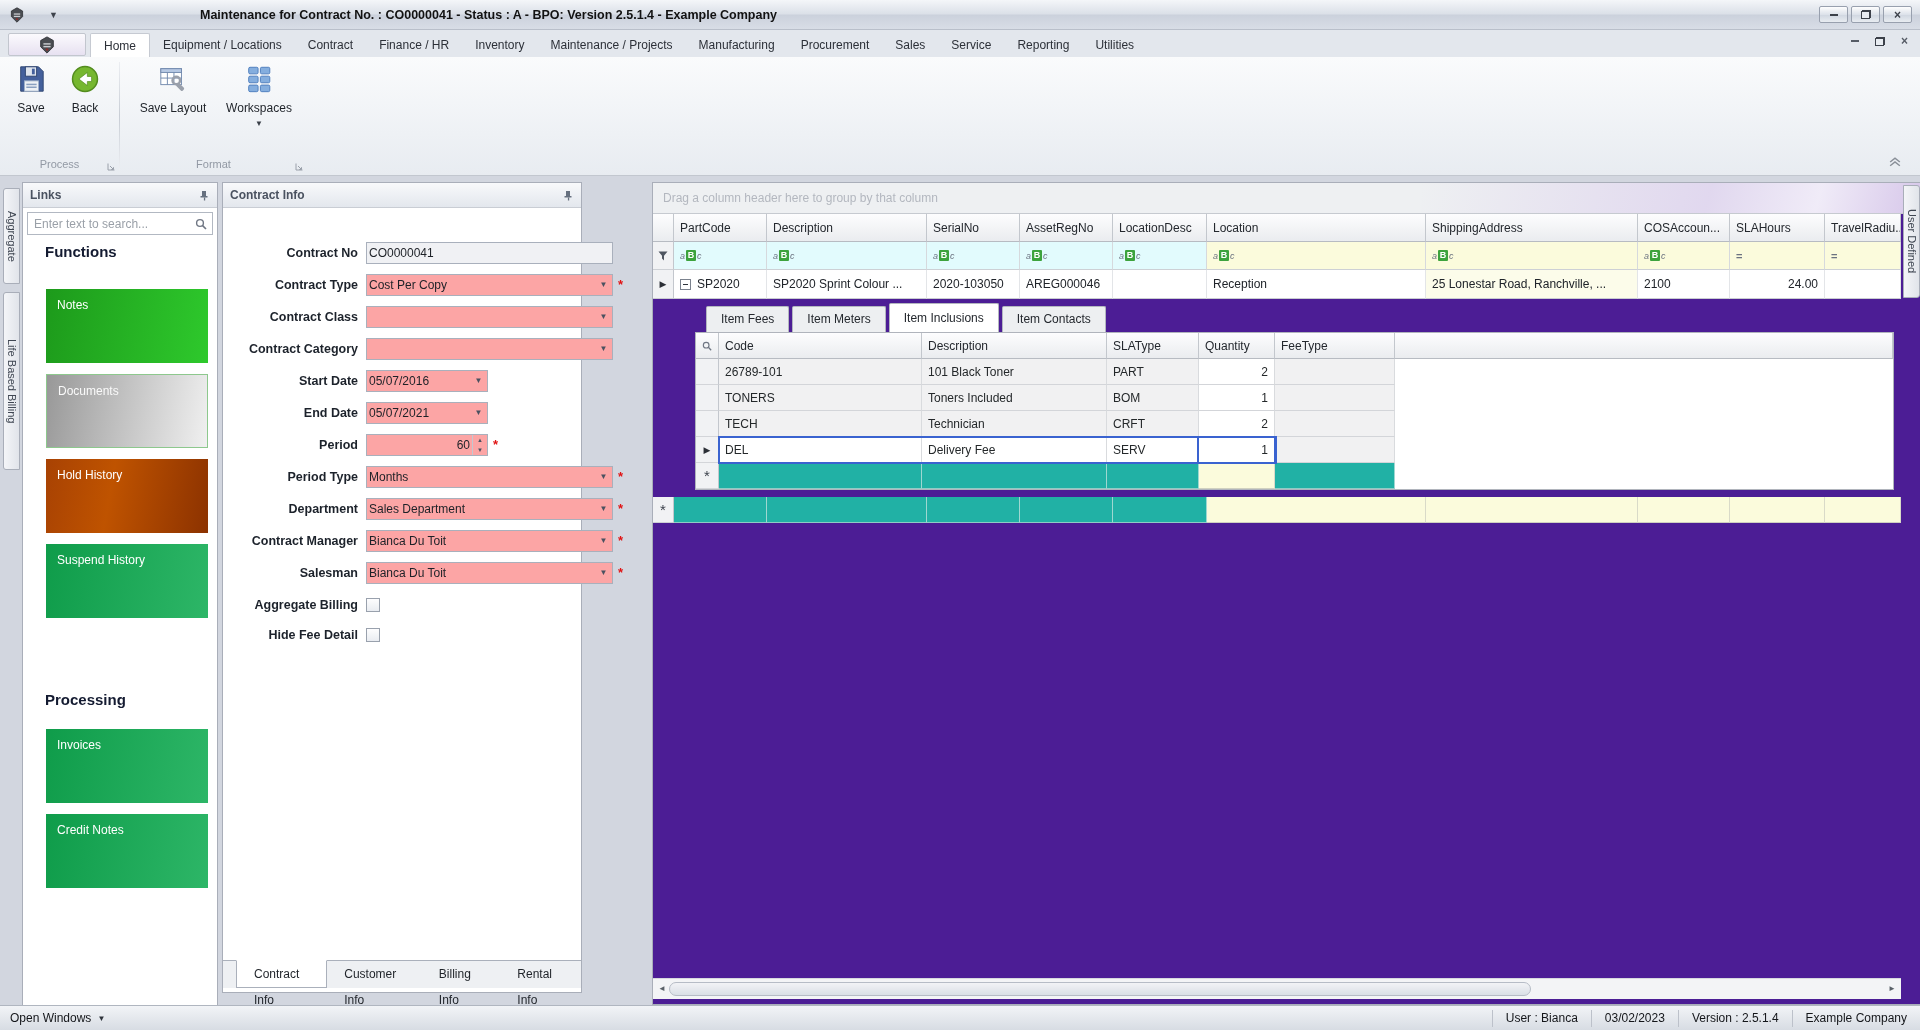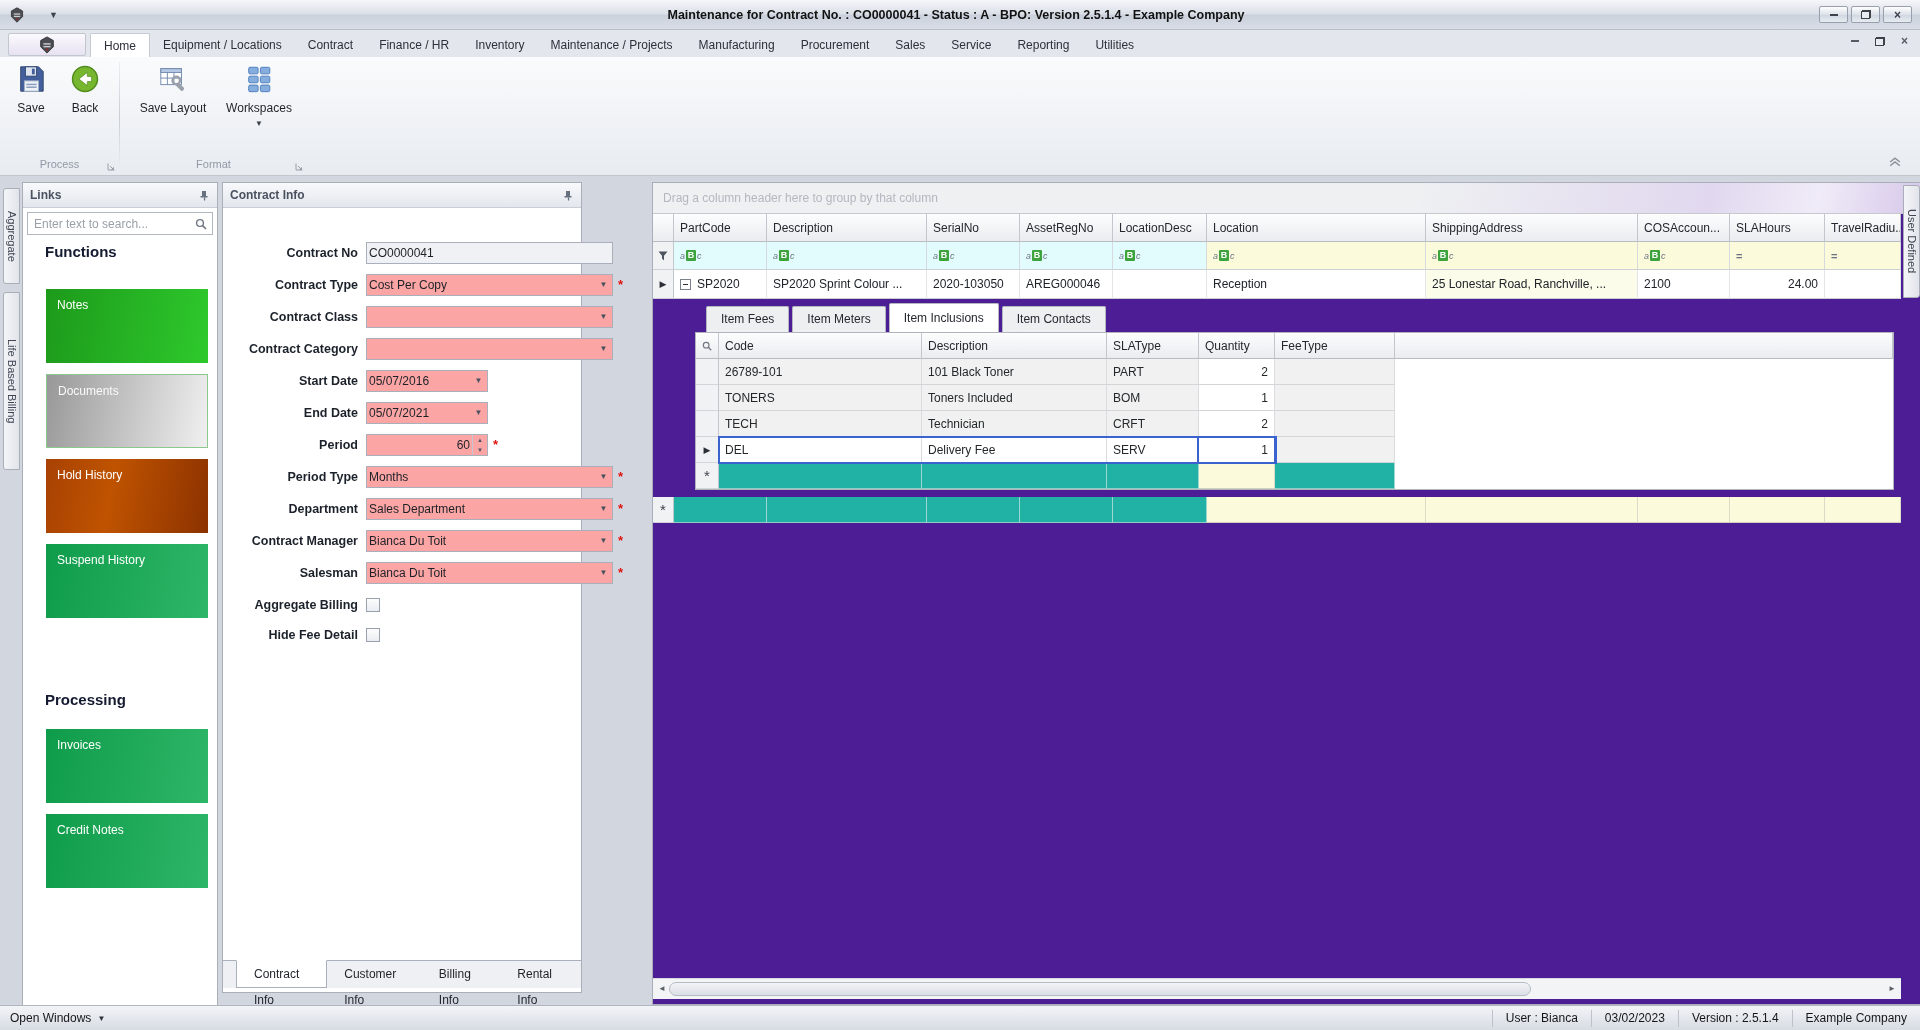--- a/index.html
+++ b/index.html
@@ -5,21 +5,21 @@
 *{margin:0;padding:0;box-sizing:border-box}
 html,body{width:1920px;height:1030px;overflow:hidden}
 body{font-family:"Liberation Sans",sans-serif;font-size:12px;color:#222;background:#d2d6df}
 #root{position:relative;width:1920px;height:1030px}
 svg{display:block}
 
 
 .titlebar{position:absolute;left:0;top:0;width:100%;height:30px;background:linear-gradient(#f4f6f9,#dbe0e8 48%,#cbd1dc 52%,#d8dde6);border-bottom:1px solid #b9bfca;display:flex;align-items:center}
 .qat-logo{margin-left:9px}
 .qat-caret{margin-left:24px;font-size:9px;color:#3e434c}
-.title-text{position:absolute;left:200px;right:208px;text-align:center;font-weight:bold;font-size:12.5px;color:#121212;white-space:nowrap;overflow:hidden}
+.title-text{position:absolute;left:200px;right:208px;font-weight:bold;font-size:12.5px;color:#121212;white-space:nowrap;overflow:hidden}
 .winbtns{position:absolute;right:8px;top:6px;display:flex;gap:3px}
 .wbtn{width:29px;height:17px;border:1px solid #98a0ae;border-radius:2px;background:linear-gradient(#fefefe,#dde2ea 50%,#cfd6e0 51%,#e8ecf1);display:flex;align-items:center;justify-content:center;font-size:11px;color:#3c414a;line-height:1}
 .ico-min{width:8px;height:2px;background:#3c414a}
 .ico-restore{position:relative;width:10px;height:9px}
 .ico-restore::before{content:"";position:absolute;right:0;top:0;width:7px;height:6px;border:1px solid #3c414a}
 .ico-restore::after{content:"";position:absolute;left:0;bottom:0;width:7px;height:6px;border:1px solid #3c414a;background:#e8ecf1}
 .ico-close{font-size:12px;font-weight:bold;color:#3c414a;line-height:1}
 
 
 .tabrow{position:absolute;left:0;top:30px;width:100%;height:27px;background:#e3e7ed}

